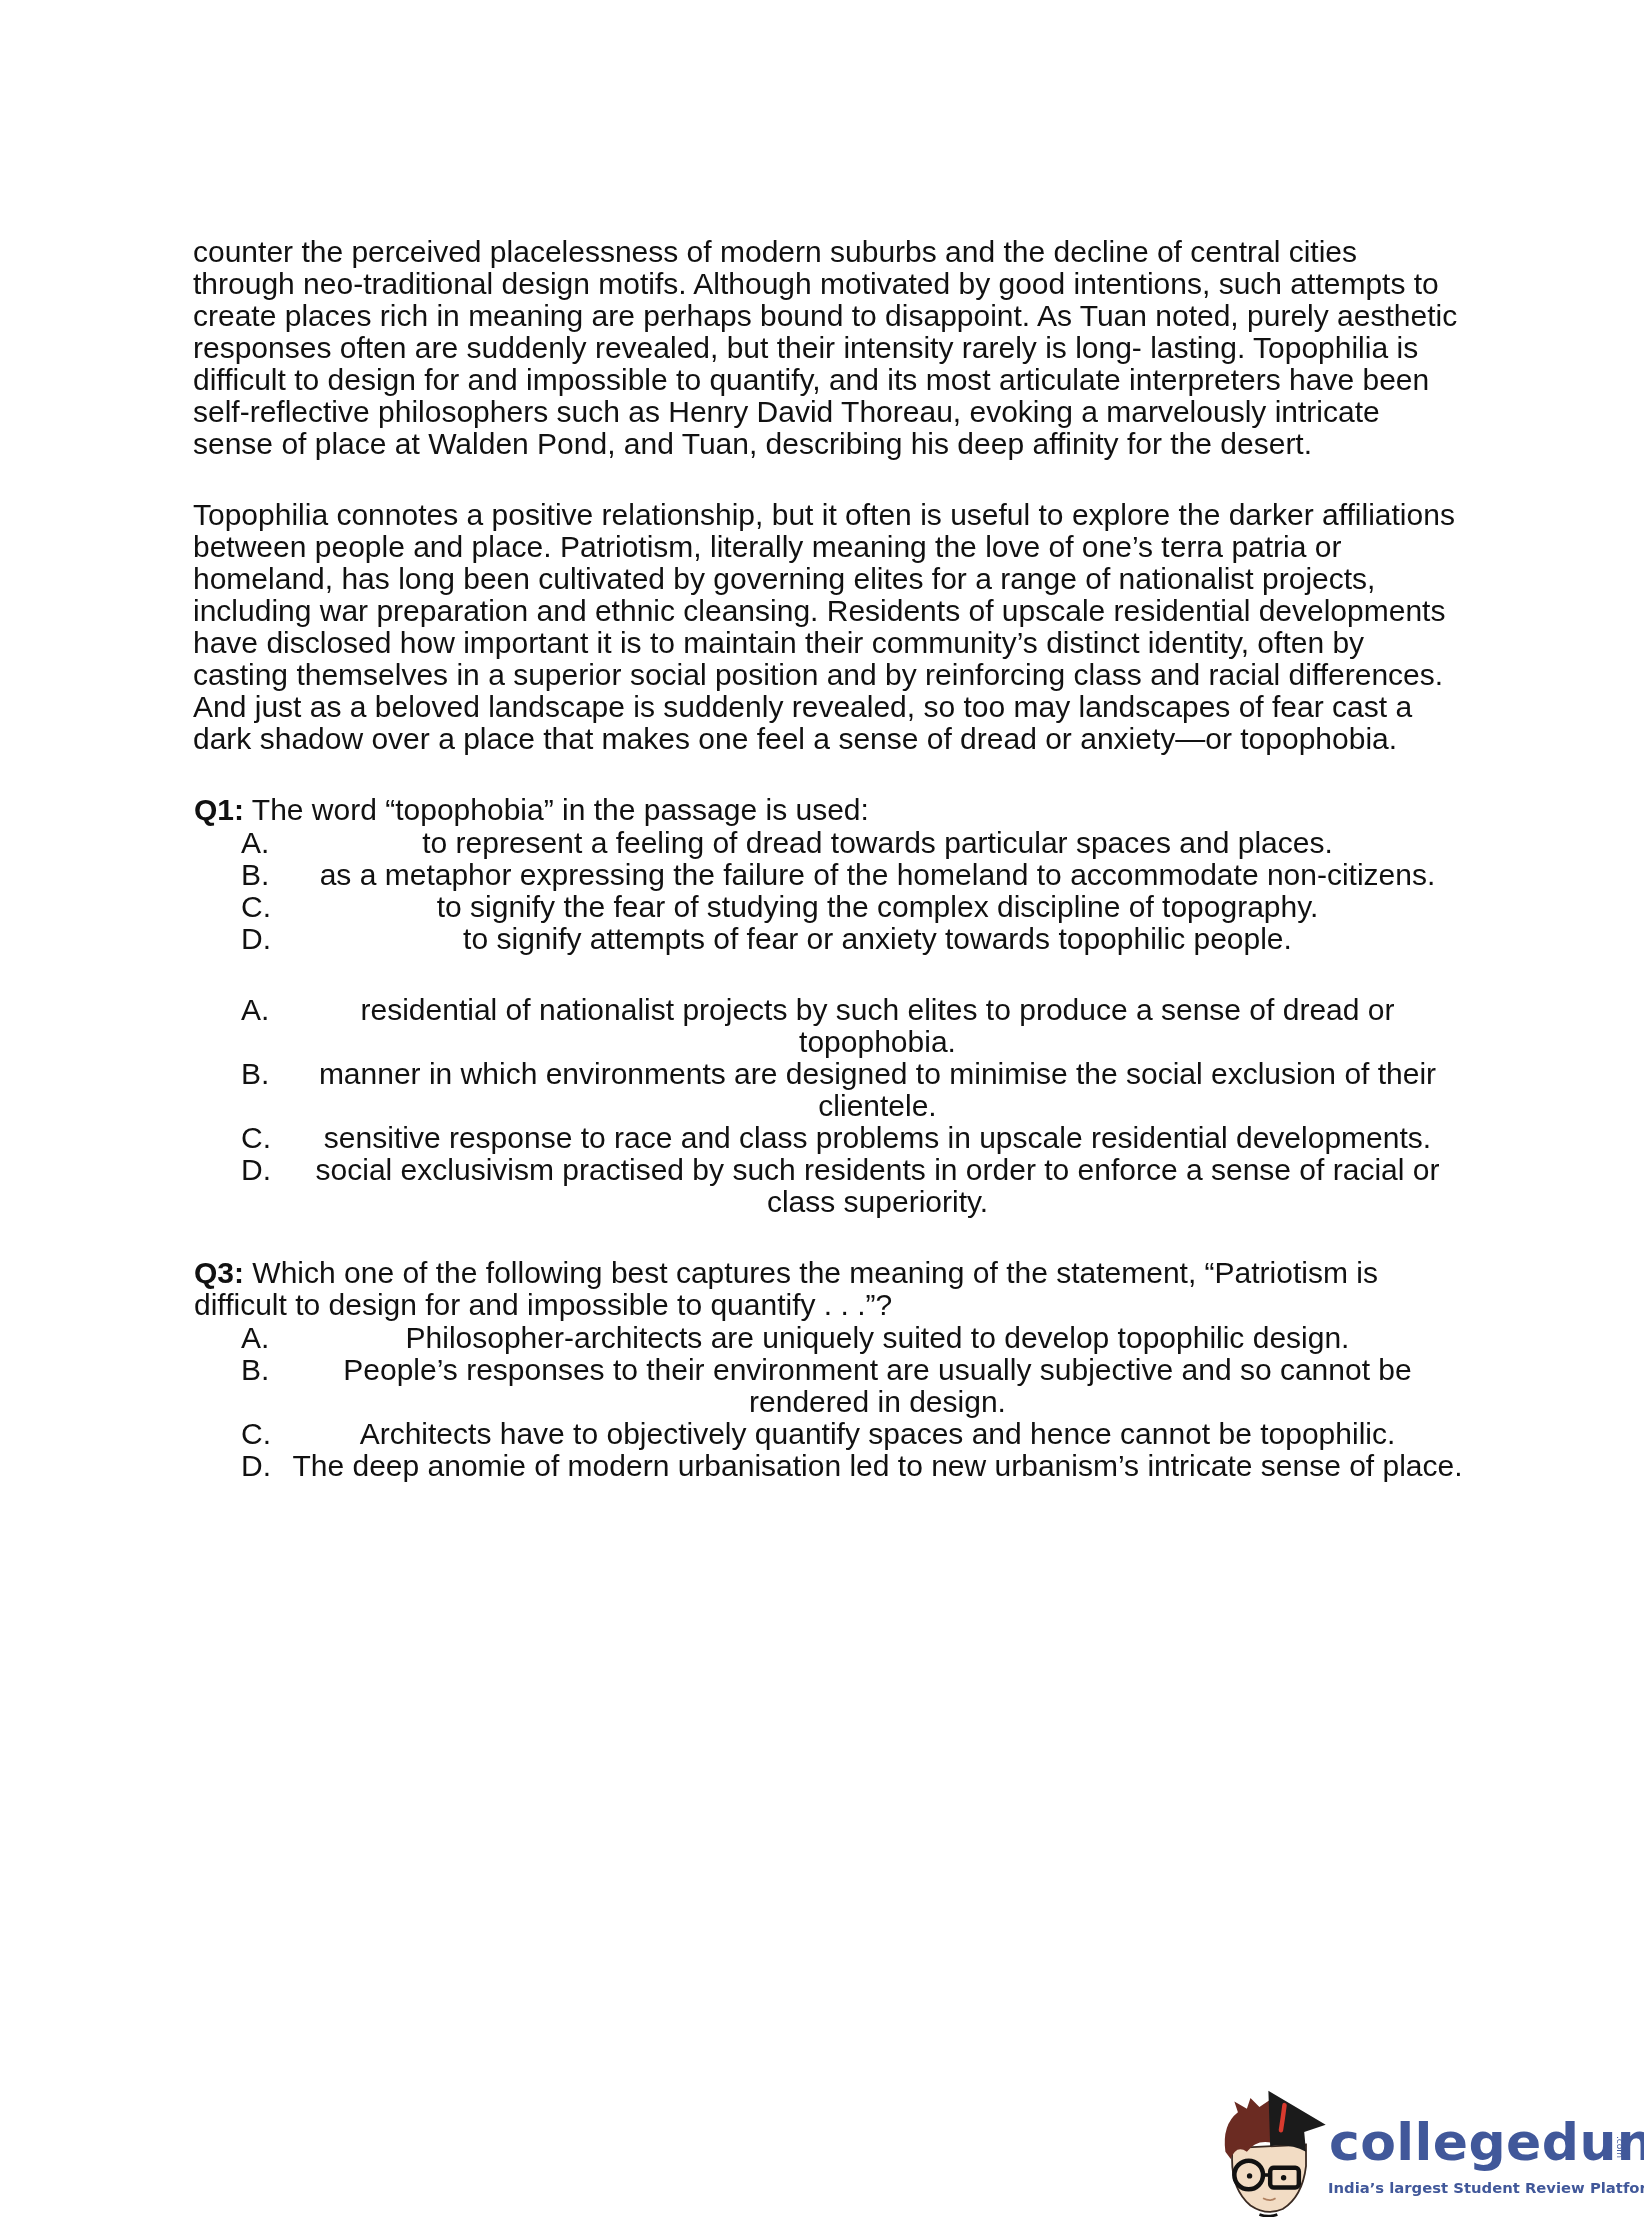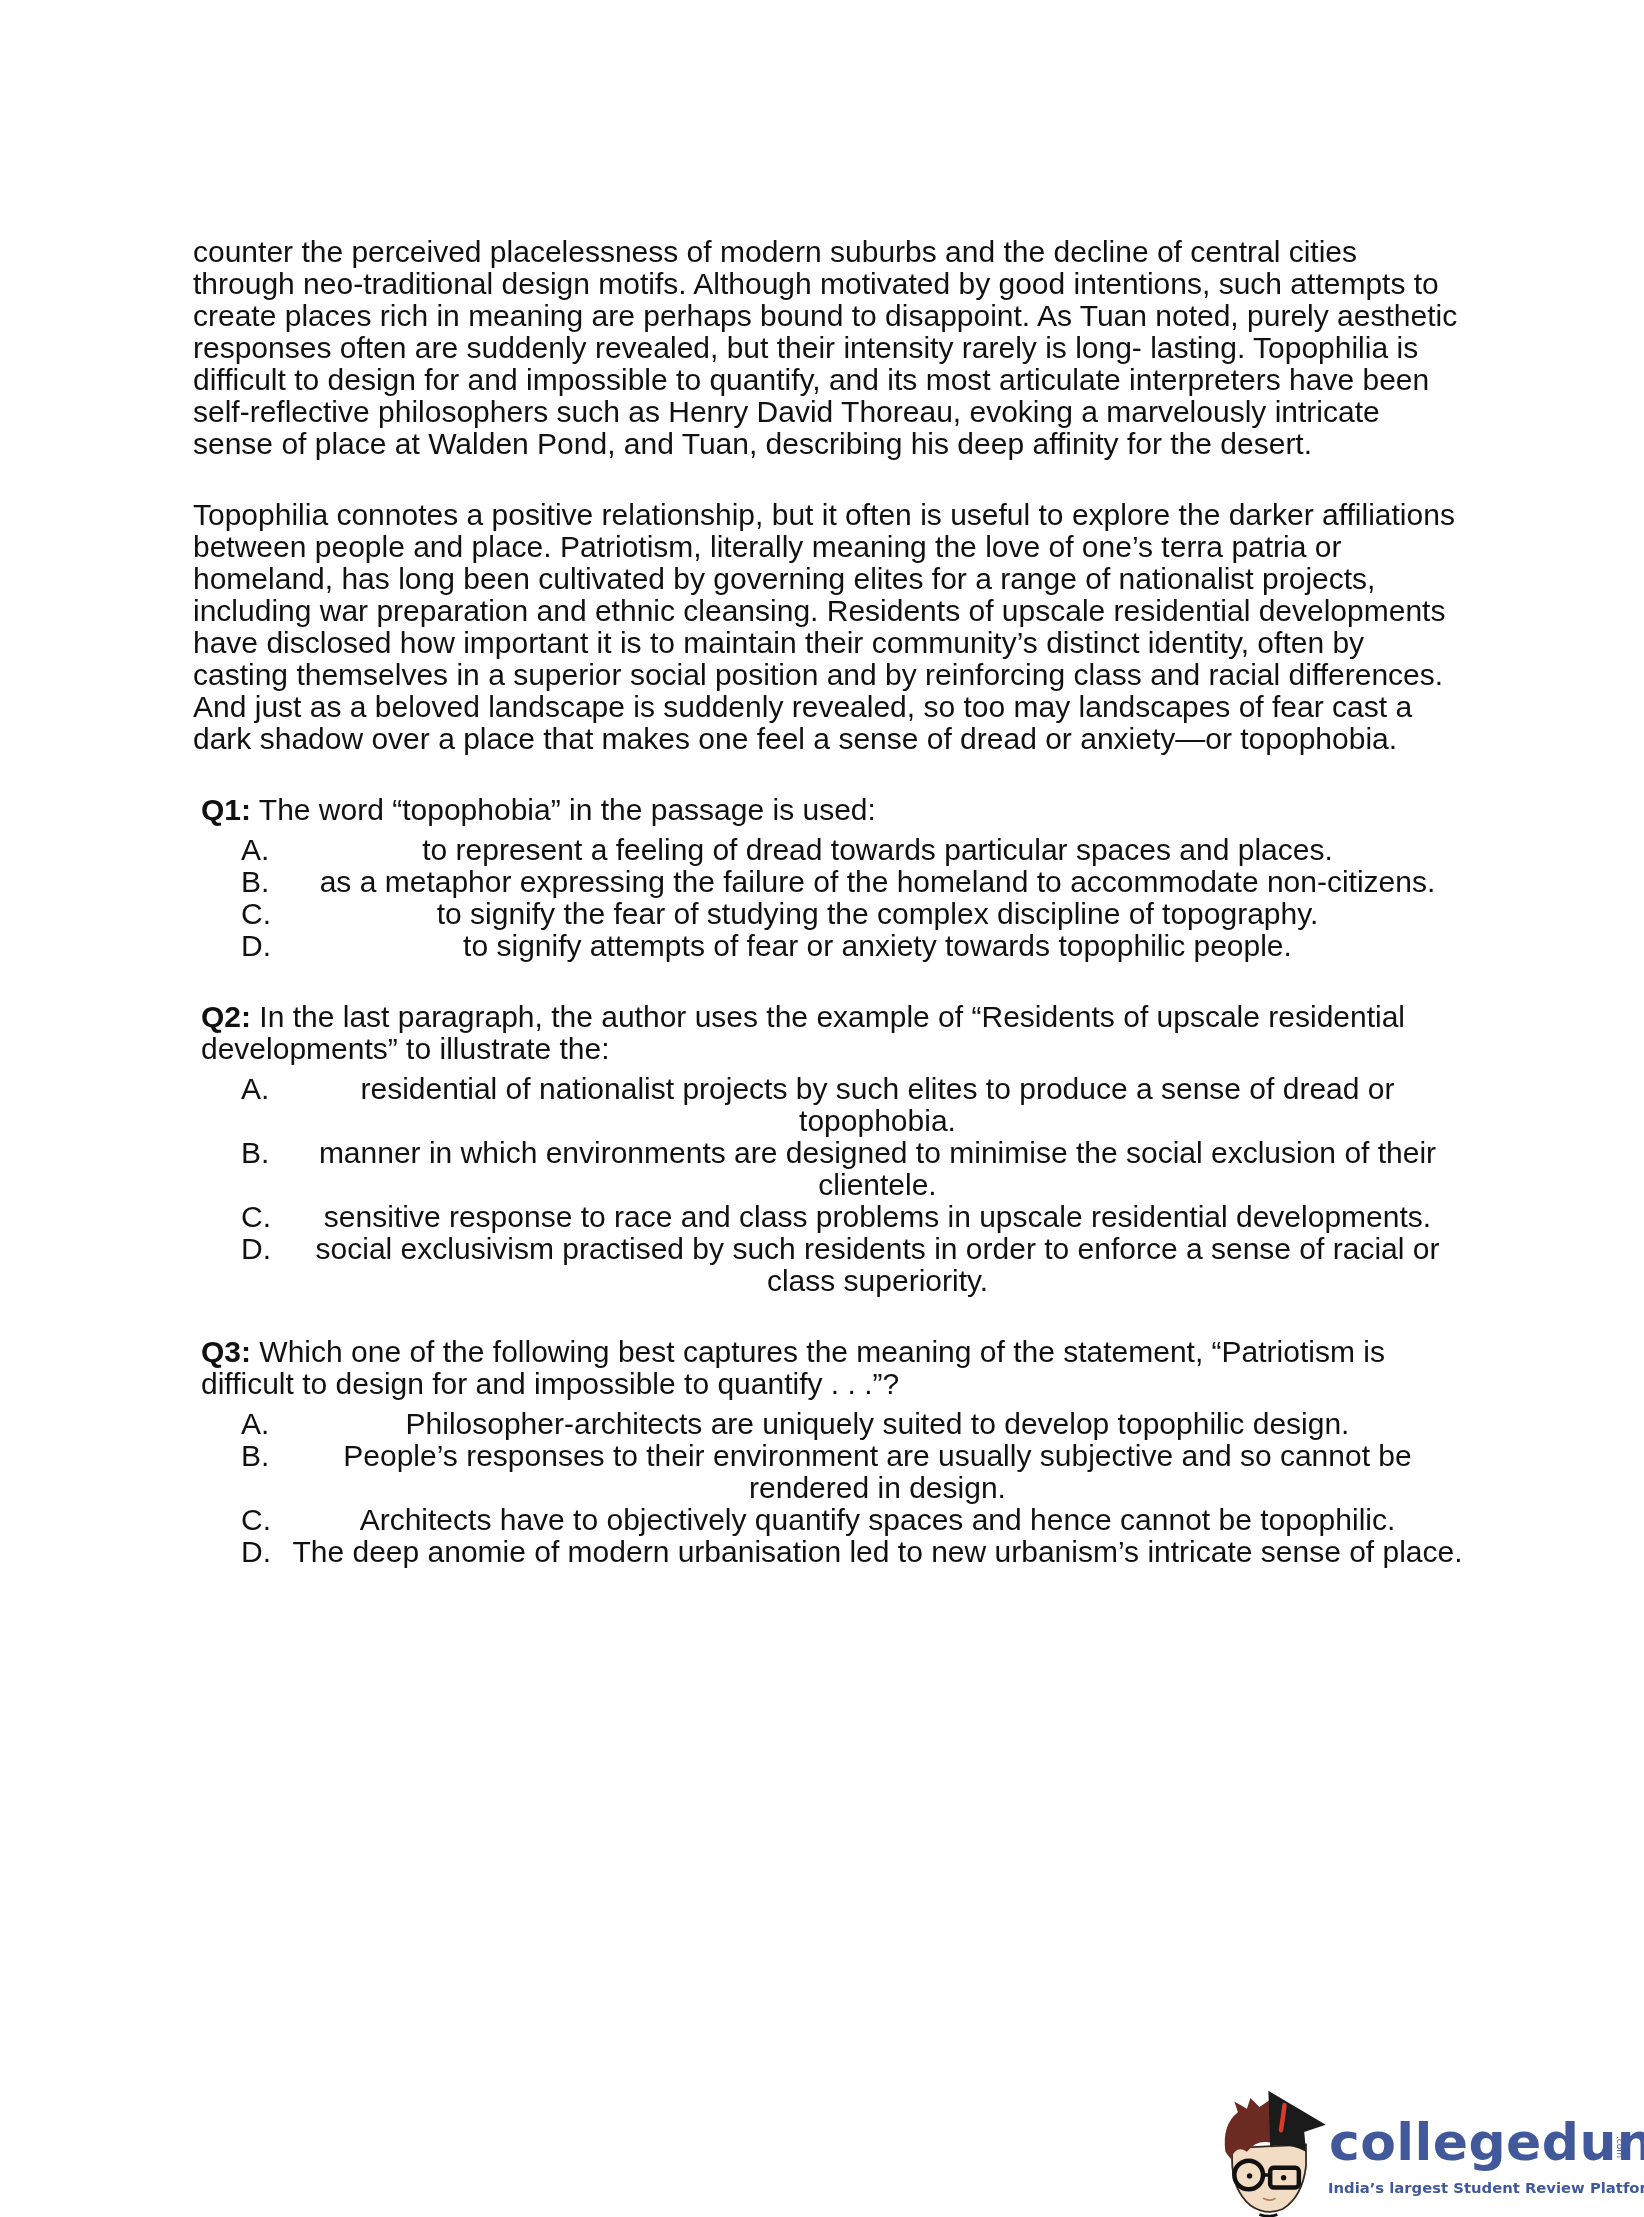--- a/index.html
+++ b/index.html
@@ -2,21 +2,21 @@
 <html style="font-size:14.3px"><head>
 <meta charset="utf-8">
 <style>
   html, body { margin:0; padding:0; background:#ffffff; }
   body { width:1644px; height:2217px; position:relative; overflow:hidden;
          font-family:"Liberation Sans", sans-serif; color:#111111; }
   .page { position:absolute; left:193px; top:236px; width:1272px;
           font-size:30px; line-height:32px; }
   .para { margin:0 0 39px 0; }
   .question { margin:0 0 39px 0; }
-  .q-stem { margin:8px; }
+  .q-stem { margin:1px; }
   .q-num { font-weight:bold; }
   .options { list-style:none; margin:0; padding:0; }
   .option { display:flex; margin:0; }
   .opt-letter { width:49px; padding-left:48px; flex:none; }
   .opt-text { flex:1;text-align:center; }
   .logo { position:absolute; left:1220px; top:2089px; width:421px; height:129px; }
   .logo svg.face { position:absolute; left:0; top:0; }
   .brand { position:absolute; left:109px; top:27px; font-family:"DejaVu Sans", sans-serif;
            font-size:52px; font-weight:bold; color:#41589a; letter-spacing:0.4px; line-height:1; }
   .brand-com { position:absolute; left:405px; top:47px; font-family:"DejaVu Sans", sans-serif;
@@ -47,21 +47,20 @@
           <span class="opt-text">to signify the fear of studying the complex discipline of topography.</span>
         </li>
       <li class="option">
           <span class="opt-letter">D.</span>
           <span class="opt-text">to signify attempts of fear or anxiety towards topophilic people.</span>
         </li>
     </ul>
   </div>
 
   <div class="question">
-    <p class="q-stem"><span class="q-num">Q2:</span><span> In the last paragraph, the author uses the example of “Residents of upscale residential developments” to illustrate the:</span></p>
     <ul class="options">
       <li class="option">
           <span class="opt-letter">A.</span>
           <span class="opt-text">residential of nationalist projects by such elites to produce a sense of dread or topophobia.</span>
         </li>
       <li class="option">
           <span class="opt-letter">B.</span>
           <span class="opt-text">manner in which environments are designed to minimise the social exclusion of their clientele.</span>
         </li>
       <li class="option">

